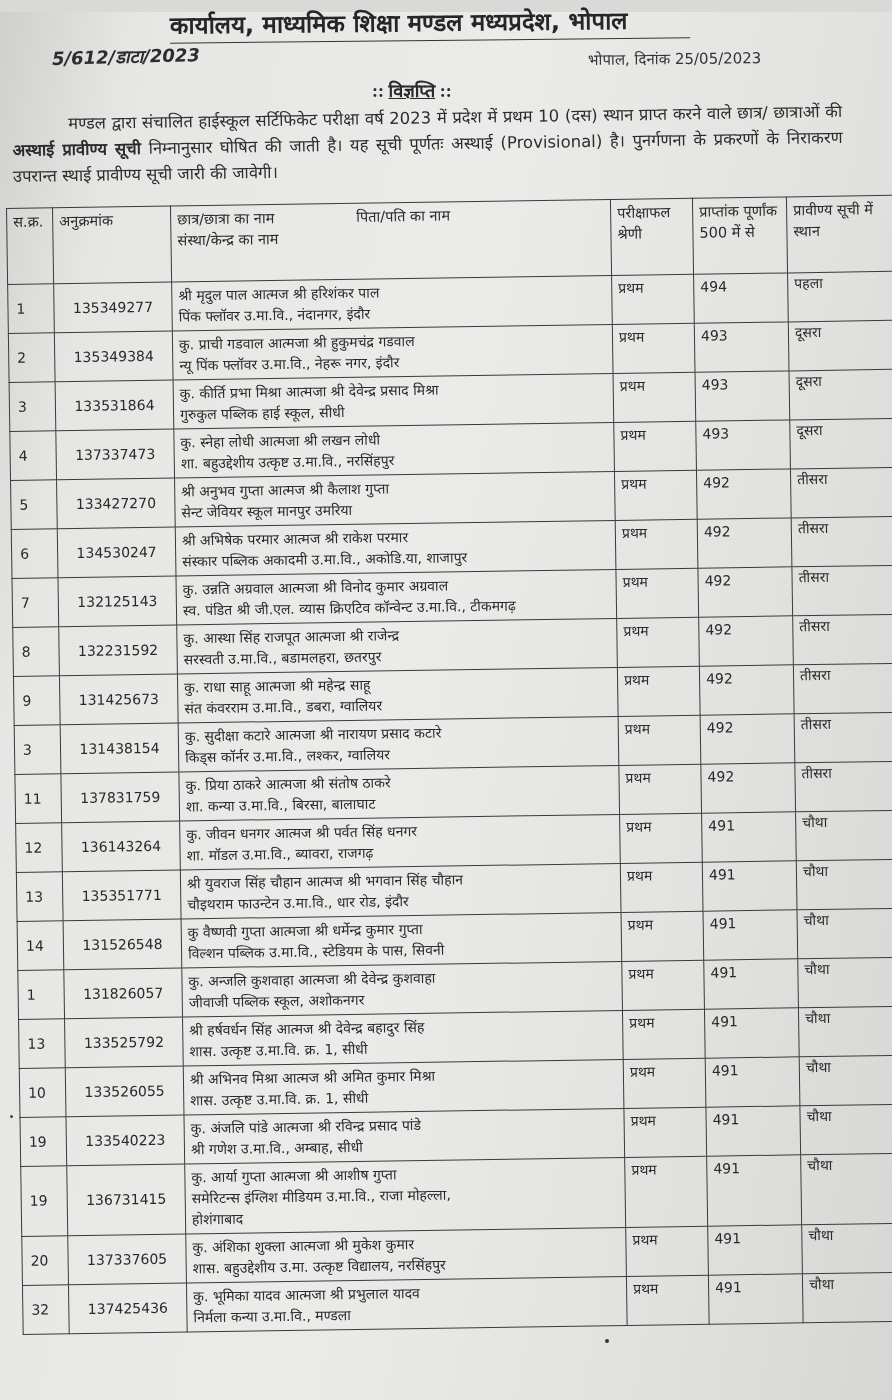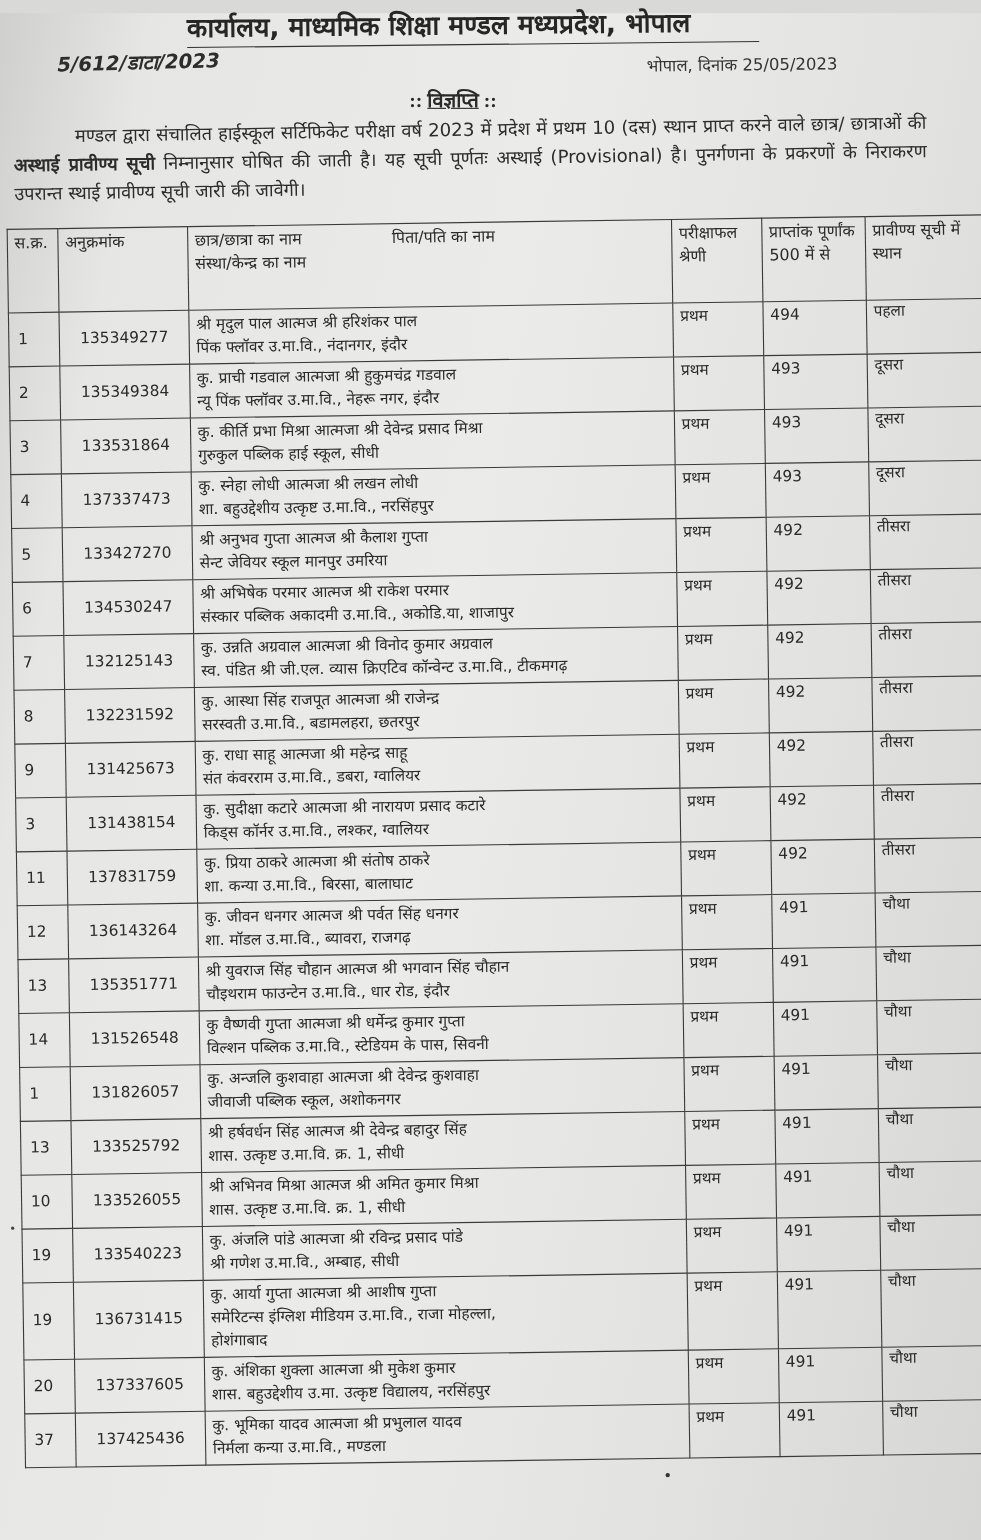--- a/index.html
+++ b/index.html
@@ -340,21 +340,21 @@
             <td class="roll">137337605</td>
             <td class="name">
               <div>कु. अंशिका शुक्ला आत्मजा श्री मुकेश कुमार</div>
               <div>शास. बहुउद्देशीय उ.मा. उत्कृष्ट विद्यालय, नरसिंहपुर</div>
             </td>
             <td class="div">प्रथम</td>
             <td class="marks">491</td>
             <td class="rank">चौथा</td>
           </tr>
           <tr>
-            <td class="sn">37</td>
+            <td class="sn">32</td>
             <td class="roll">137425436</td>
             <td class="name">
               <div>कु. भूमिका यादव आत्मजा श्री प्रभुलाल यादव</div>
               <div>निर्मला कन्या उ.मा.वि., मण्डला</div>
             </td>
             <td class="div">प्रथम</td>
             <td class="marks">491</td>
             <td class="rank">चौथा</td>
           </tr>
         </tbody>

